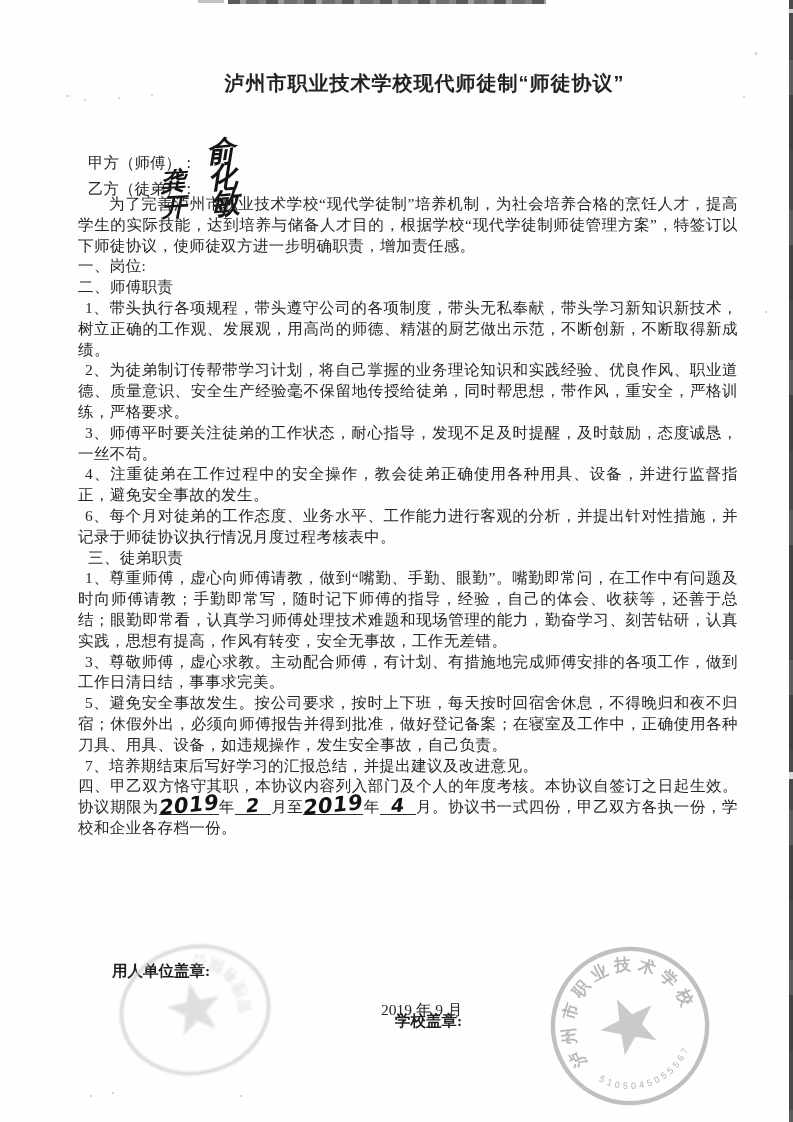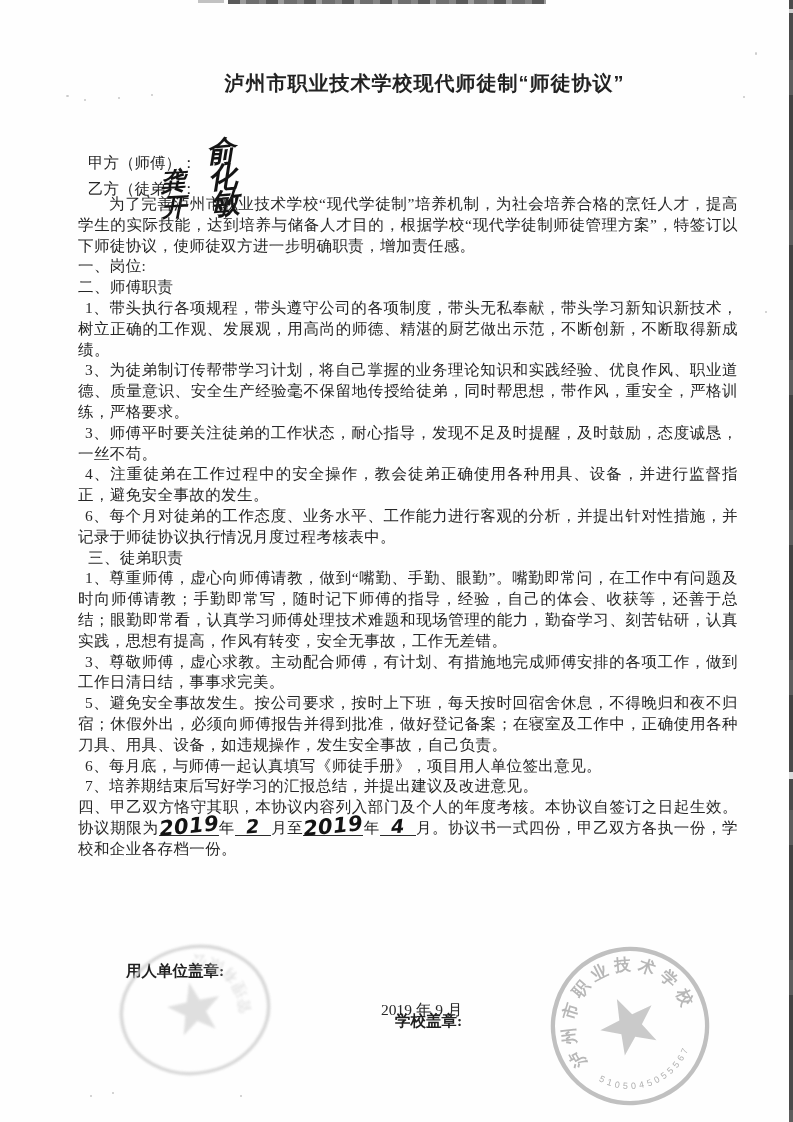--- a/index.html
+++ b/index.html
@@ -42,21 +42,21 @@
   .blank{display:inline-block;border-bottom:1.4px solid #2b2b2b;text-align:center;
     vertical-align:baseline;line-height:14px;}
   .blank .hw{display:inline-block;font-weight:600;}
   .blank-year{min-width:56px;}
   .blank-month{min-width:36px;}
   .hw-year{font-size:21px;transform:rotate(-6deg);margin-bottom:-4px;}
   .hw-month{font-size:19px;transform:rotate(-4deg);margin-bottom:-3px;}
 
   
   .seal-label{position:absolute;font-size:15.5px;font-weight:600;color:#1f1f1f;}
-  .employer-seal-label{left:126px;top:961px;text-align:center;}
+  .employer-seal-label{left:112px;top:961px;text-align:center;}
   .school-seal-label{left:395px;top:1011px;font-family:Liberation Serif, serif;}
   .footer-date{position:absolute;left:381px;top:1000px;font-size:15.5px;
     font-family:"Liberation Serif","DejaVu Serif",serif;}
 
   
   .stamp{position:absolute;}
   .stamp-school{left:542px;top:938px;width:176px;height:176px;}
   .stamp-employer{left:112px;top:932px;width:166px;height:156px;filter:blur(1.1px);opacity:.8;}
   .stamp text{font-family:"Liberation Sans","DejaVu Sans",sans-serif;}
 </style>
@@ -92,29 +92,28 @@
       <span>乙方（徒弟）：</span>
       <span class="hw sig-b">龚开</span>
     </div>
   </div>
 
   <div class="body">
     <p class="p-intro">为了完善泸州市职业技术学校“现代学徒制”培养机制，为社会培养合格的烹饪人才，提高学生的实际技能，达到培养与储备人才目的，根据学校“现代学徒制师徒管理方案”，特签订以下师徒协议，使师徒双方进一步明确职责，增加责任感。</p>
     <p>一、岗位:</p>
     <p>二、师傅职责</p>
     <p class="p-item">1、带头执行各项规程，带头遵守公司的各项制度，带头无私奉献，带头学习新知识新技术，树立正确的工作观、发展观，用高尚的师德、精湛的厨艺做出示范，不断创新，不断取得新成绩。</p>
-    <p class="p-item">3、为徒弟制订传帮带学习计划，将自己掌握的业务理论知识和实践经验、优良作风、职业道德、质量意识、安全生产经验毫不保留地传授给徒弟，同时帮思想，带作风，重安全，严格训练，严格要求。</p>
+    <p class="p-item">2、为徒弟制订传帮带学习计划，将自己掌握的业务理论知识和实践经验、优良作风、职业道德、质量意识、安全生产经验毫不保留地传授给徒弟，同时帮思想，带作风，重安全，严格训练，严格要求。</p>
     <p class="p-item">3、师傅平时要关注徒弟的工作状态，耐心指导，发现不足及时提醒，及时鼓励，态度诚恳，一丝不苟。</p>
     <p class="p-item">4、注重徒弟在工作过程中的安全操作，教会徒弟正确使用各种用具、设备，并进行监督指正，避免安全事故的发生。</p>
     <p class="p-item">6、每个月对徒弟的工作态度、业务水平、工作能力进行客观的分析，并提出针对性措施，并记录于师徒协议执行情况月度过程考核表中。</p>
     <p class="p-sec3">三、徒弟职责</p>
     <p class="p-item">1、尊重师傅，虚心向师傅请教，做到“嘴勤、手勤、眼勤”。嘴勤即常问，在工作中有问题及时向师傅请教；手勤即常写，随时记下师傅的指导，经验，自己的体会、收获等，还善于总结；眼勤即常看，认真学习师傅处理技术难题和现场管理的能力，勤奋学习、刻苦钻研，认真实践，思想有提高，作风有转变，安全无事故，工作无差错。</p>
     <p class="p-item">3、尊敬师傅，虚心求教。主动配合师傅，有计划、有措施地完成师傅安排的各项工作，做到工作日清日结，事事求完美。</p>
     <p class="p-item">5、避免安全事故发生。按公司要求，按时上下班，每天按时回宿舍休息，不得晚归和夜不归宿；休假外出，必须向师傅报告并得到批准，做好登记备案；在寝室及工作中，正确使用各种刀具、用具、设备，如违规操作，发生安全事故，自己负责。</p>
-    <p class="p-item">6、每月底，与师傅一起认真填写《师徒手册》，项目用人单位签出意见。</p>
     <p class="p-item">7、培养期结束后写好学习的汇报总结，并提出建议及改进意见。</p>
     <p><span>四、甲乙双方恪守其职，本协议内容列入部门及个人的年度考核。本协议自签订之日起生效。协议期限为</span><span class="blank blank-year"><span class="hw hw-year">2019</span></span><span>年</span><span class="blank blank-month"><span class="hw hw-month">2</span></span><span>月至</span><span class="blank blank-year"><span class="hw hw-year">2019</span></span><span>年</span><span class="blank blank-month"><span class="hw hw-month">4</span></span><span>月。协议书一式四份，甲乙双方各执一份，学校和企业各存档一份。</span></p>
   </div>
 
   <div class="seal-label employer-seal-label">用人单位盖章:</div>
   <div class="seal-label school-seal-label">学校盖章:</div>
   <div class="footer-date">2019 年 9 月</div>
 
   <svg class="stamp stamp-employer" viewBox="-83 -78 166 156">
     <g transform="rotate(-12)">

